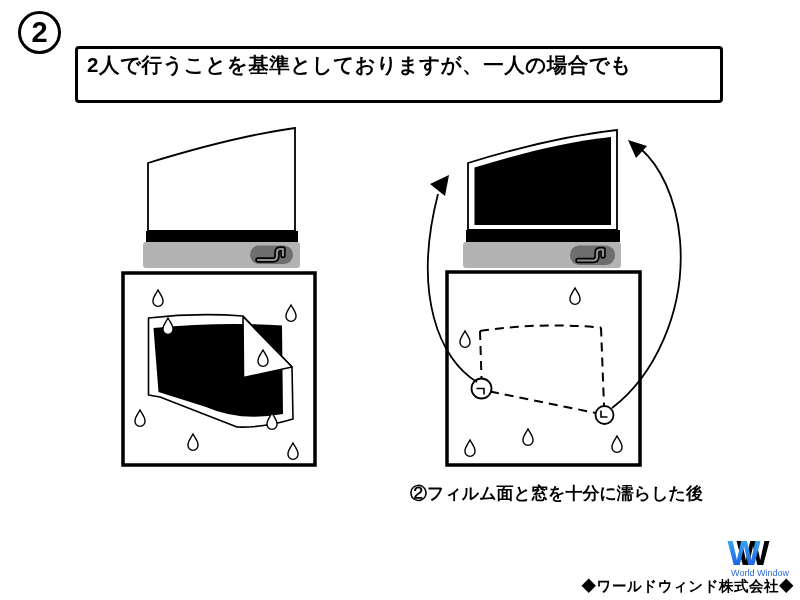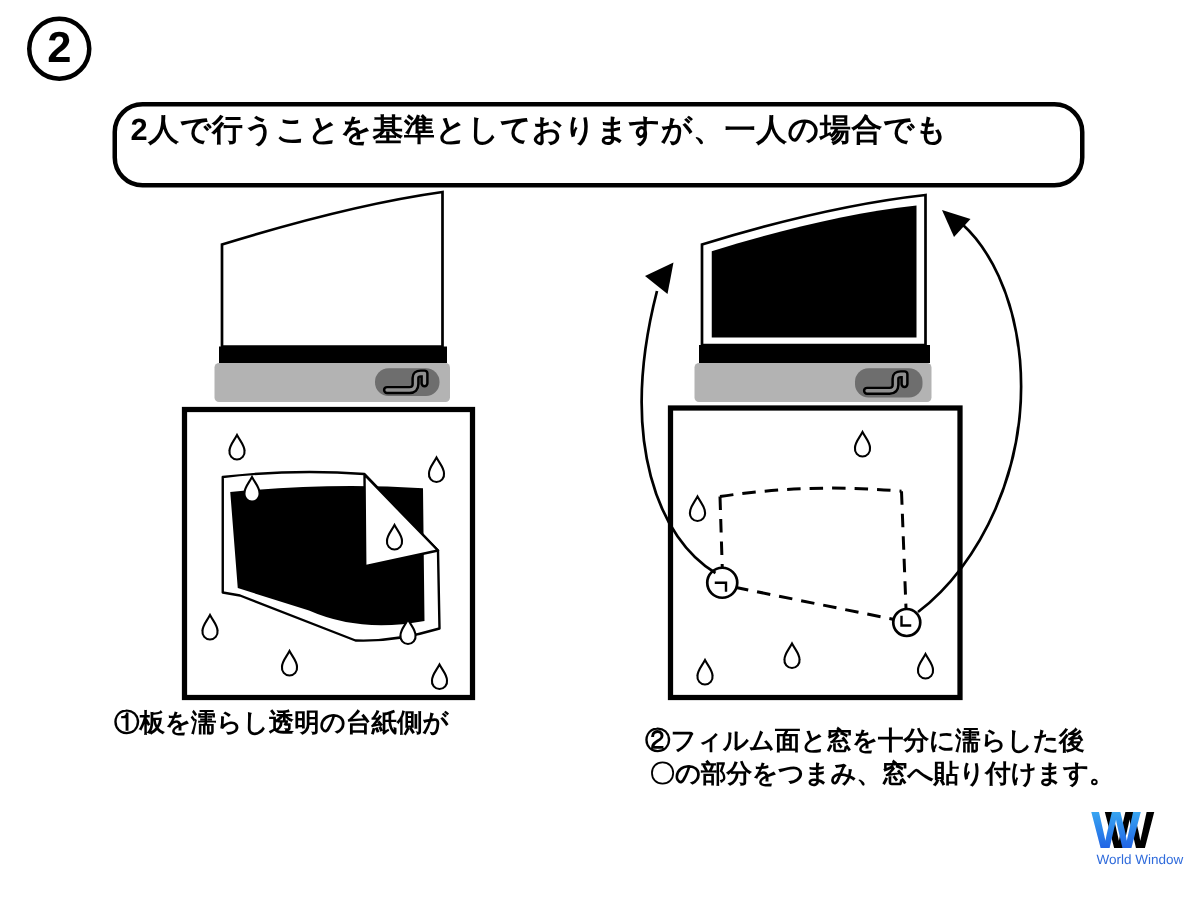--- a/index.html
+++ b/index.html
@@ -8,22 +8,22 @@
     font-family:"Liberation Sans",sans-serif;color:#000;
   }
   #canvas-svg{position:absolute;left:0;top:0;width:800px;height:600px;}
   .step-badge{
     position:absolute;left:18px;top:11px;width:43px;height:43px;
     border:3px solid #000;border-radius:50%;box-sizing:border-box;
     display:flex;align-items:center;justify-content:center;
     font-size:29px;font-weight:600;
   }
   .speech-bubble{
-    position:absolute;left:75px;top:68px;width:648px;height:57px;
-    border:3px solid #000;border-radius:20px;box-sizing:border-box;
+    position:absolute;left:75px;top:46px;width:648px;height:57px;
+    border:3px solid #000;border-radius:4px;box-sizing:border-box;
     padding:3px 0 0 9px;background:#fff;
     font-size:20.5px;font-weight:700;line-height:25px;letter-spacing:.5px;white-space:nowrap;
   }
   .caption{
     position:absolute;font-size:17px;font-weight:700;line-height:22px;white-space:nowrap;
   }
   .caption .line:not(:first-child){padding-left:23px;}
   #caption-left{left:76px;top:471px;}
   #caption-right{left:410px;top:483px;text-align:center;}
   .footer-company{
@@ -113,33 +113,32 @@
         <use href="#dropPath" transform="translate(575,288)"></use>
         <use href="#dropPath" transform="translate(465,331)"></use>
         <use href="#dropPath" transform="translate(528,429)"></use>
         <use href="#dropPath" transform="translate(470,440)"></use>
         <use href="#dropPath" transform="translate(617,436)"></use>
       </g>
     </g>
   </svg>
 
   <div id="caption-left" class="caption">
-    <div class="line">①板を濡らし透明の台紙側が</div>
   </div>
   <div id="caption-right" class="caption">
     <div class="line">②フィルム面と窓を十分に濡らした後</div>
-    <div class="line">〇の部分をつまみ、窓へ貼り付けます。</div>
   </div>
 
   <svg class="logo" viewBox="0 0 70 42">
     <defs>
       <linearGradient id="wgrad" x1="0" y1="0" x2="0" y2="1">
         <stop offset="0" stop-color="#3fb9f5"></stop>
         <stop offset="1" stop-color="#1a4fe0"></stop>
       </linearGradient>
     </defs>
     <text x="27" y="28" font-size="35" font-weight="bold" text-anchor="middle" fill="#000000">W</text>
     <text x="18" y="28" font-size="35" font-weight="bold" text-anchor="middle" fill="url(#wgrad)">W</text>
     <text x="34" y="39" font-size="9" text-anchor="middle" fill="#2f6bdb">World Window</text>
   </svg>
 
+  <div class="footer-company">◆ワールドウィンド株式会社◆</div>
 
 </div>
 
 </body></html>

